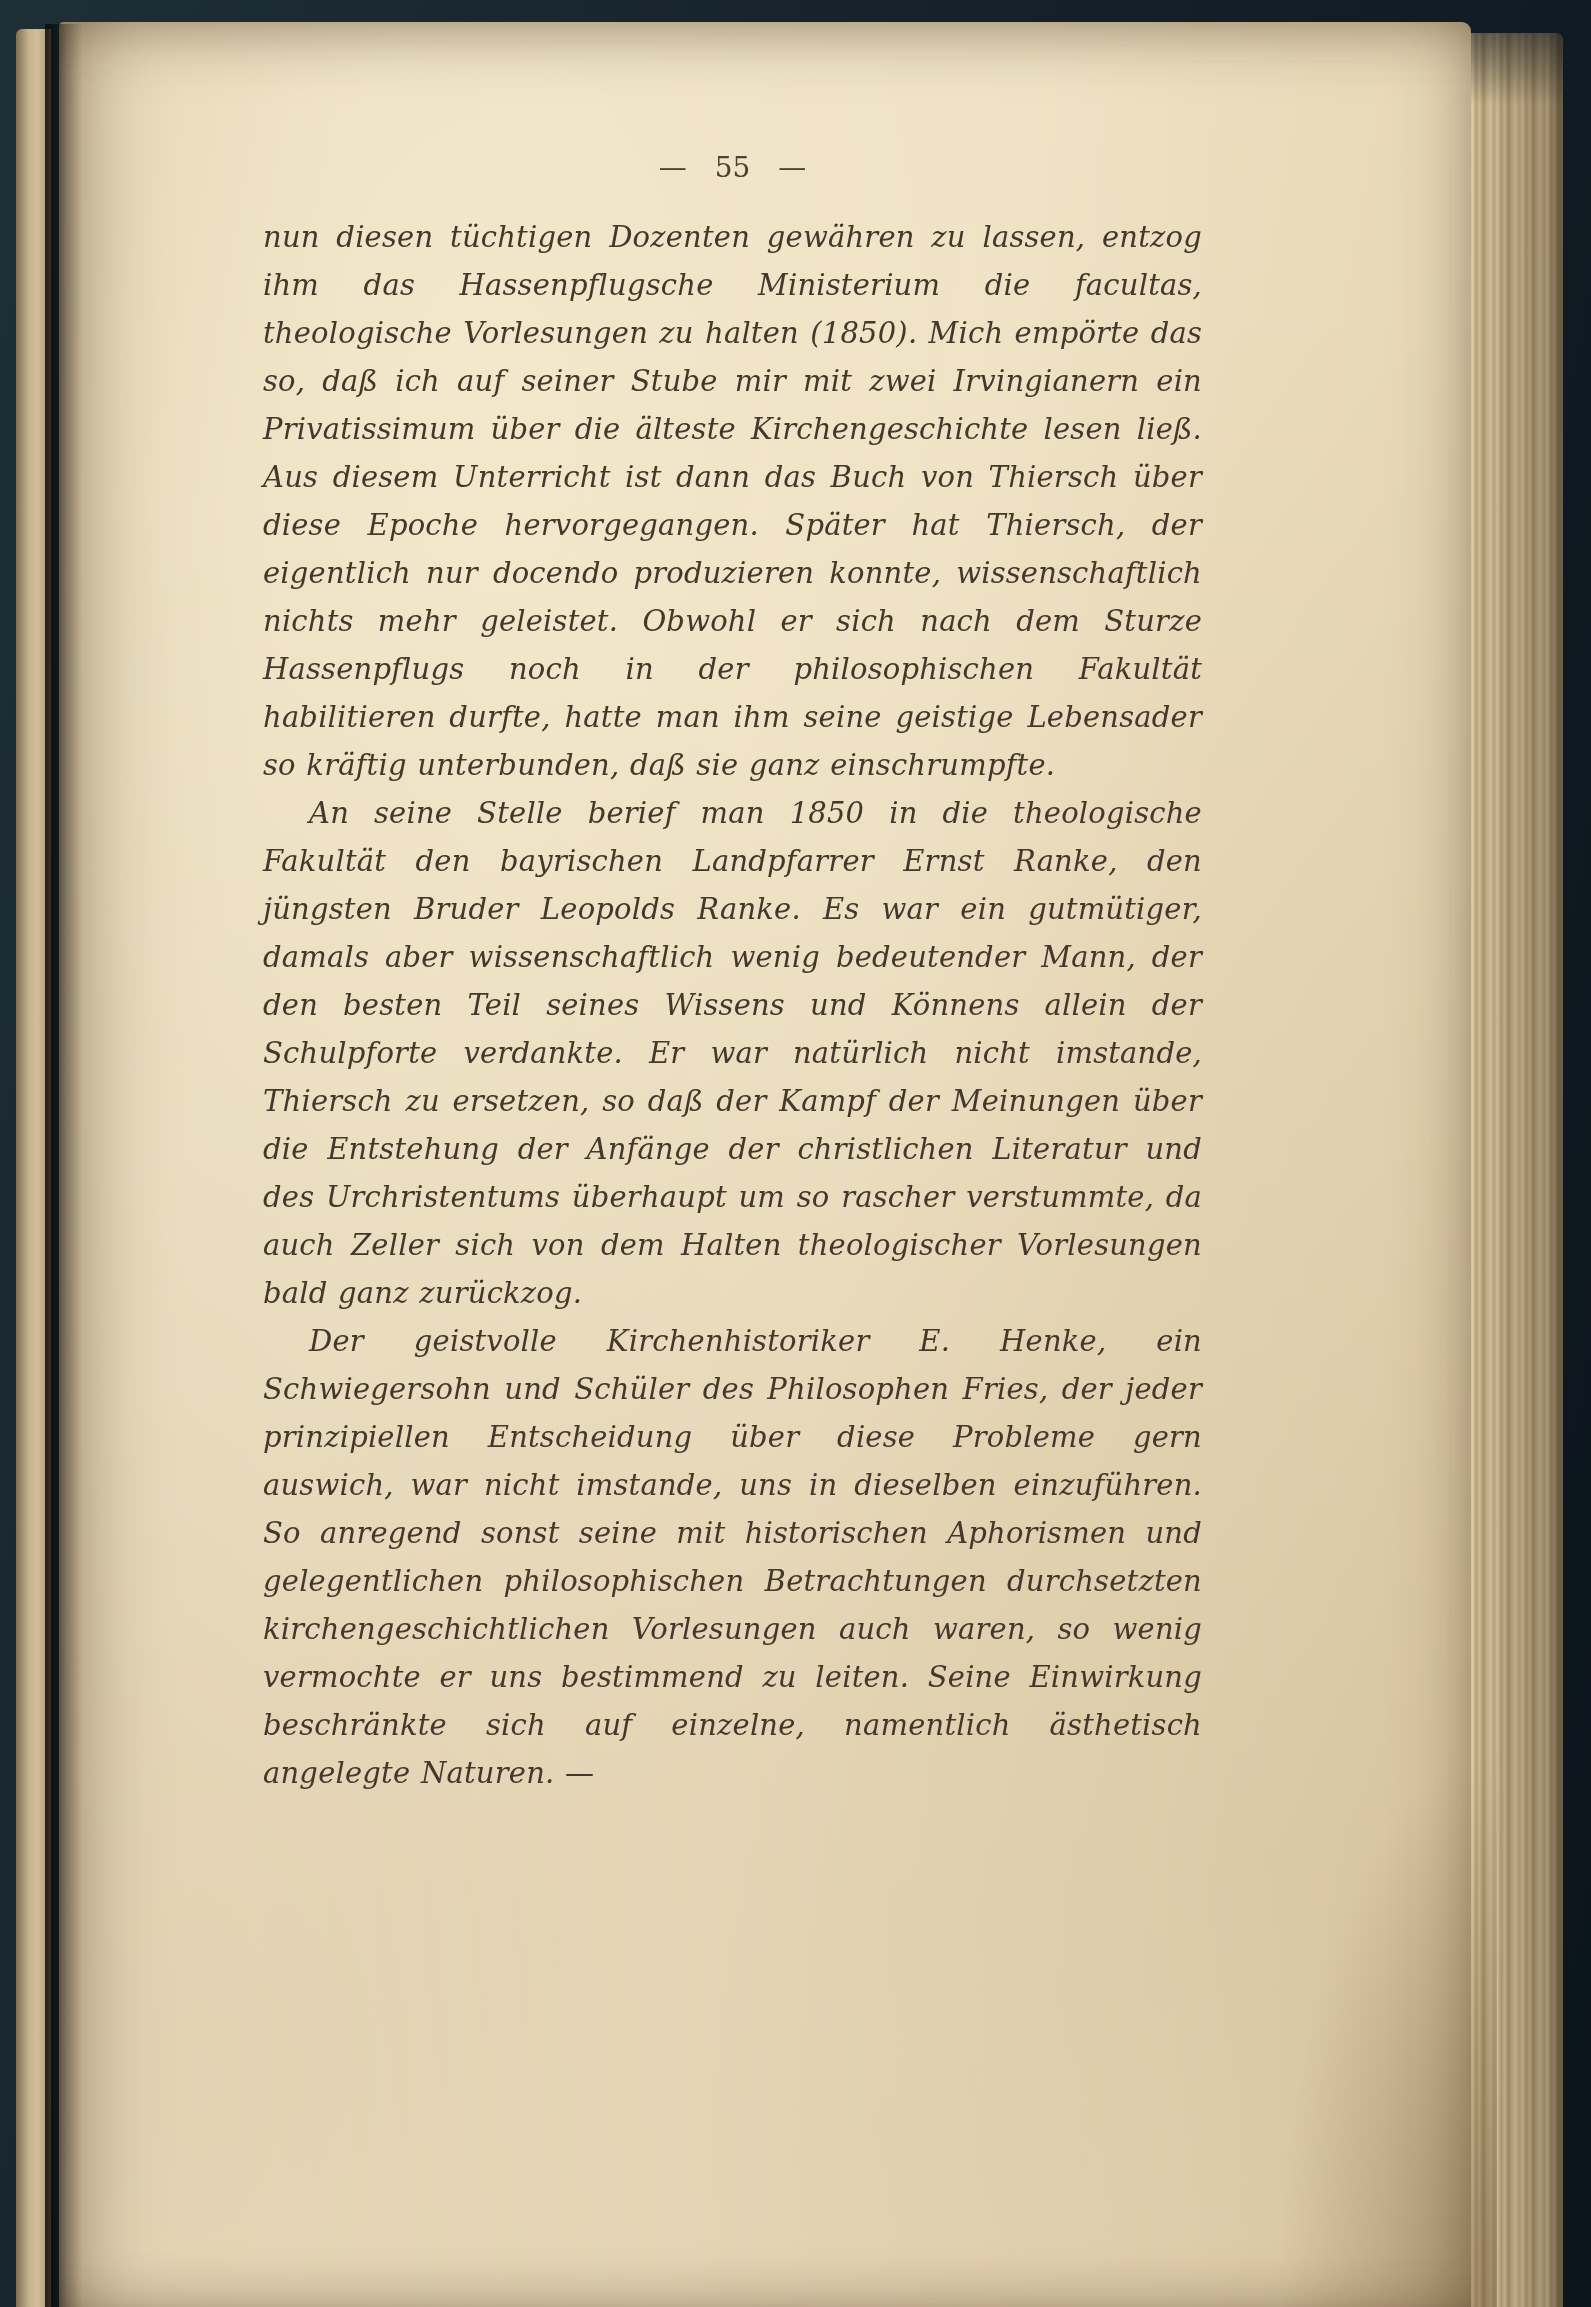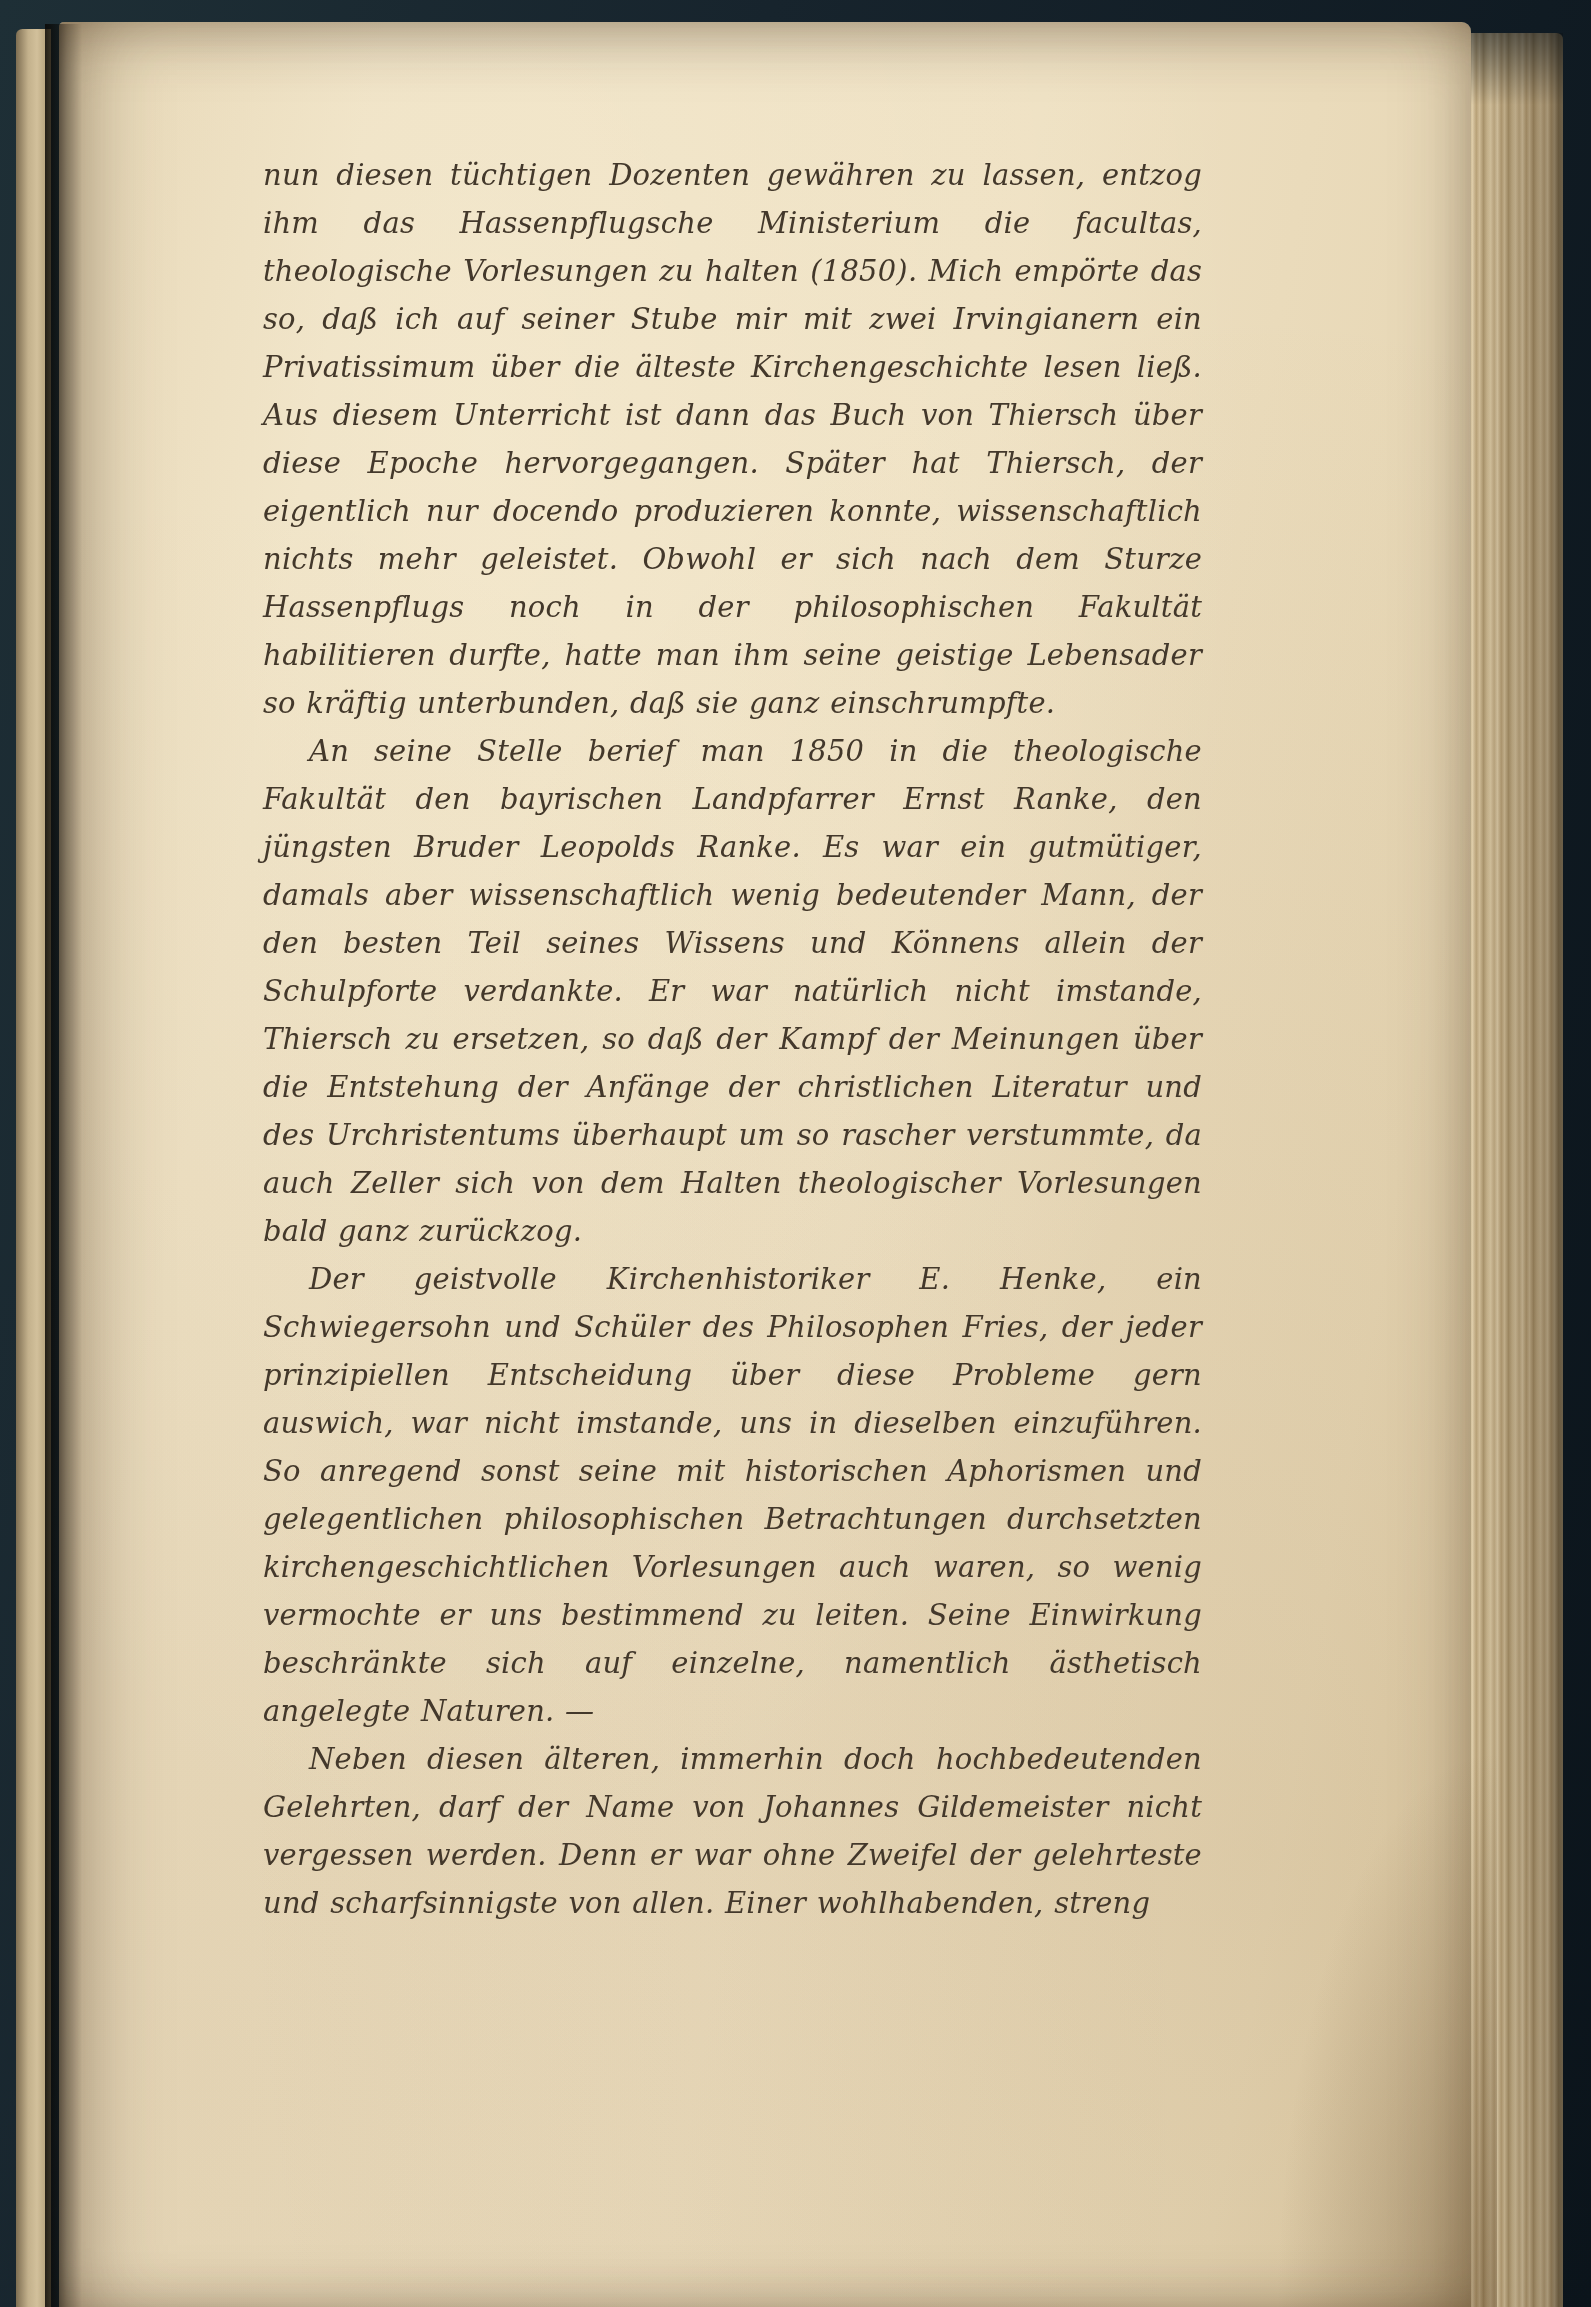--- a/index.html
+++ b/index.html
@@ -115,22 +115,22 @@
 </style>
 </head>
 <body>
 
 <div class="scene">
   <div class="backdrop"></div>
   <div class="left-edge"></div>
   <div class="page-stack"></div>
   <div class="page">
     <div class="text-area">
+      <div class="page-number">— 55 —</div>
       <p>nun diesen tüchtigen Dozenten gewähren zu lassen, entzog ihm das Hassenpflugsche Ministerium die facultas, theologische Vorlesungen zu halten (1850). Mich empörte das so, daß ich auf seiner Stube mir mit zwei Irvingianern ein Privatissimum über die älteste Kirchengeschichte lesen ließ. Aus diesem Unterricht ist dann das Buch von Thiersch über diese Epoche hervorgegangen. Später hat Thiersch, der eigentlich nur docendo produzieren konnte, wissenschaftlich nichts mehr geleistet. Obwohl er sich nach dem Sturze Hassenpflugs noch in der philosophischen Fakultät habilitieren durfte, hatte man ihm seine geistige Lebensader so kräftig unterbunden, daß sie ganz einschrumpfte.</p>
       <p class="indent">An seine Stelle berief man 1850 in die theologische Fakultät den bayrischen Landpfarrer Ernst Ranke, den jüngsten Bruder Leopolds Ranke. Es war ein gutmütiger, damals aber wissenschaftlich wenig bedeutender Mann, der den besten Teil seines Wissens und Könnens allein der Schulpforte verdankte. Er war natürlich nicht imstande, Thiersch zu ersetzen, so daß der Kampf der Meinungen über die Entstehung der Anfänge der christlichen Literatur und des Urchristentums überhaupt um so rascher verstummte, da auch Zeller sich von dem Halten theologischer Vorlesungen bald ganz zurückzog.</p>
       <p class="indent">Der geistvolle Kirchenhistoriker E. Henke, ein Schwiegersohn und Schüler des Philosophen Fries, der jeder prinzipiellen Entscheidung über diese Probleme gern auswich, war nicht imstande, uns in dieselben einzuführen. So anregend sonst seine mit historischen Aphorismen und gelegentlichen philosophischen Betrachtungen durchsetzten kirchengeschichtlichen Vorlesungen auch waren, so wenig vermochte er uns bestimmend zu leiten. Seine Einwirkung beschränkte sich auf einzelne, namentlich ästhetisch angelegte Naturen. —</p>
-      <p class="indent">Neben diesen älteren, immerhin doch hochbedeutenden Gelehrten, darf der Name von Johannes Gildemeister nicht vergessen werden. Denn er war ohne Zweifel der gelehrteste und scharfsinnigste von allen. Einer wohlhabenden, streng</p>
     </div>
   </div>
   <div class="gutter"></div>
   <div class="curl-shadow"></div>
 </div>
 
 
 </body></html>

